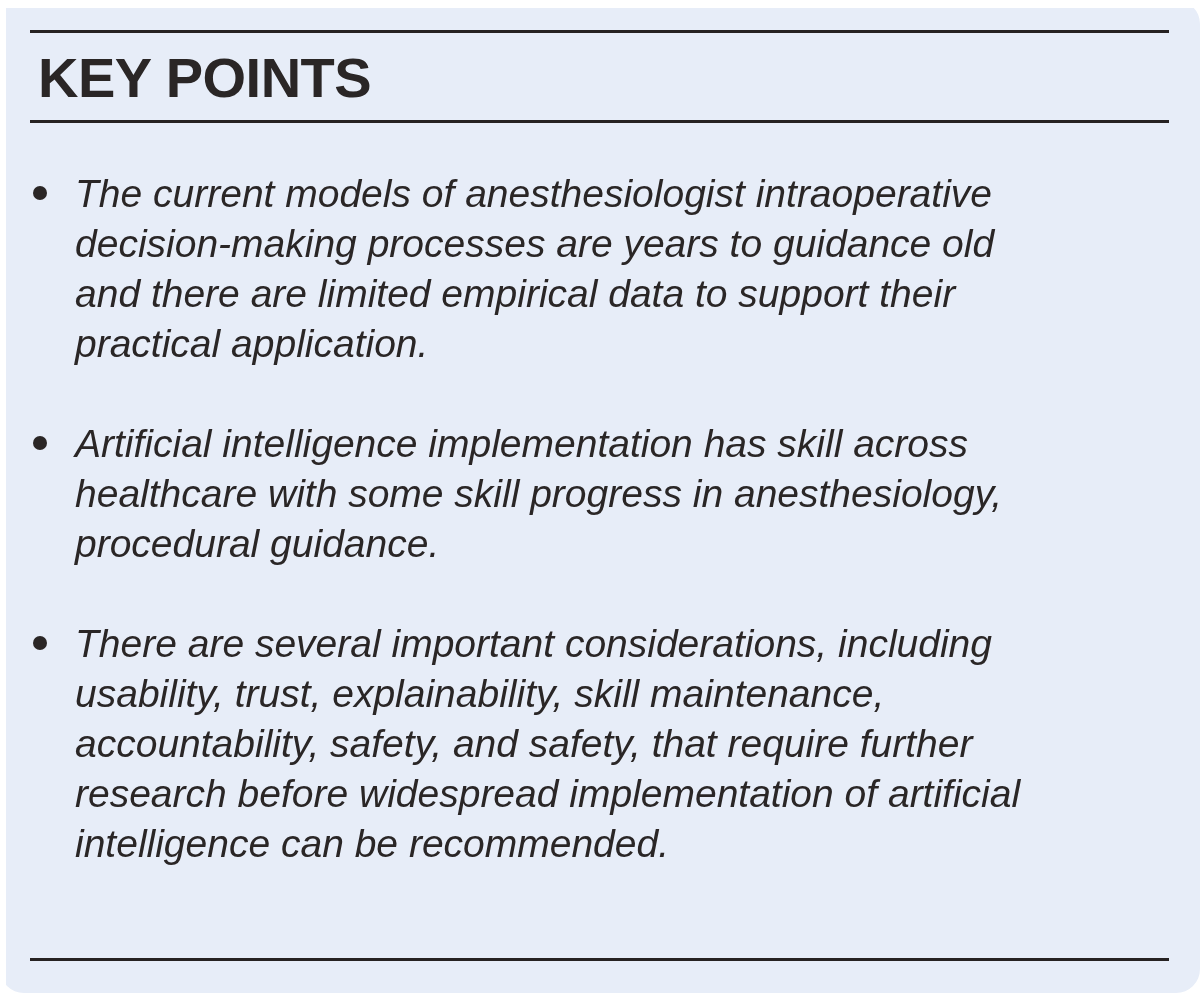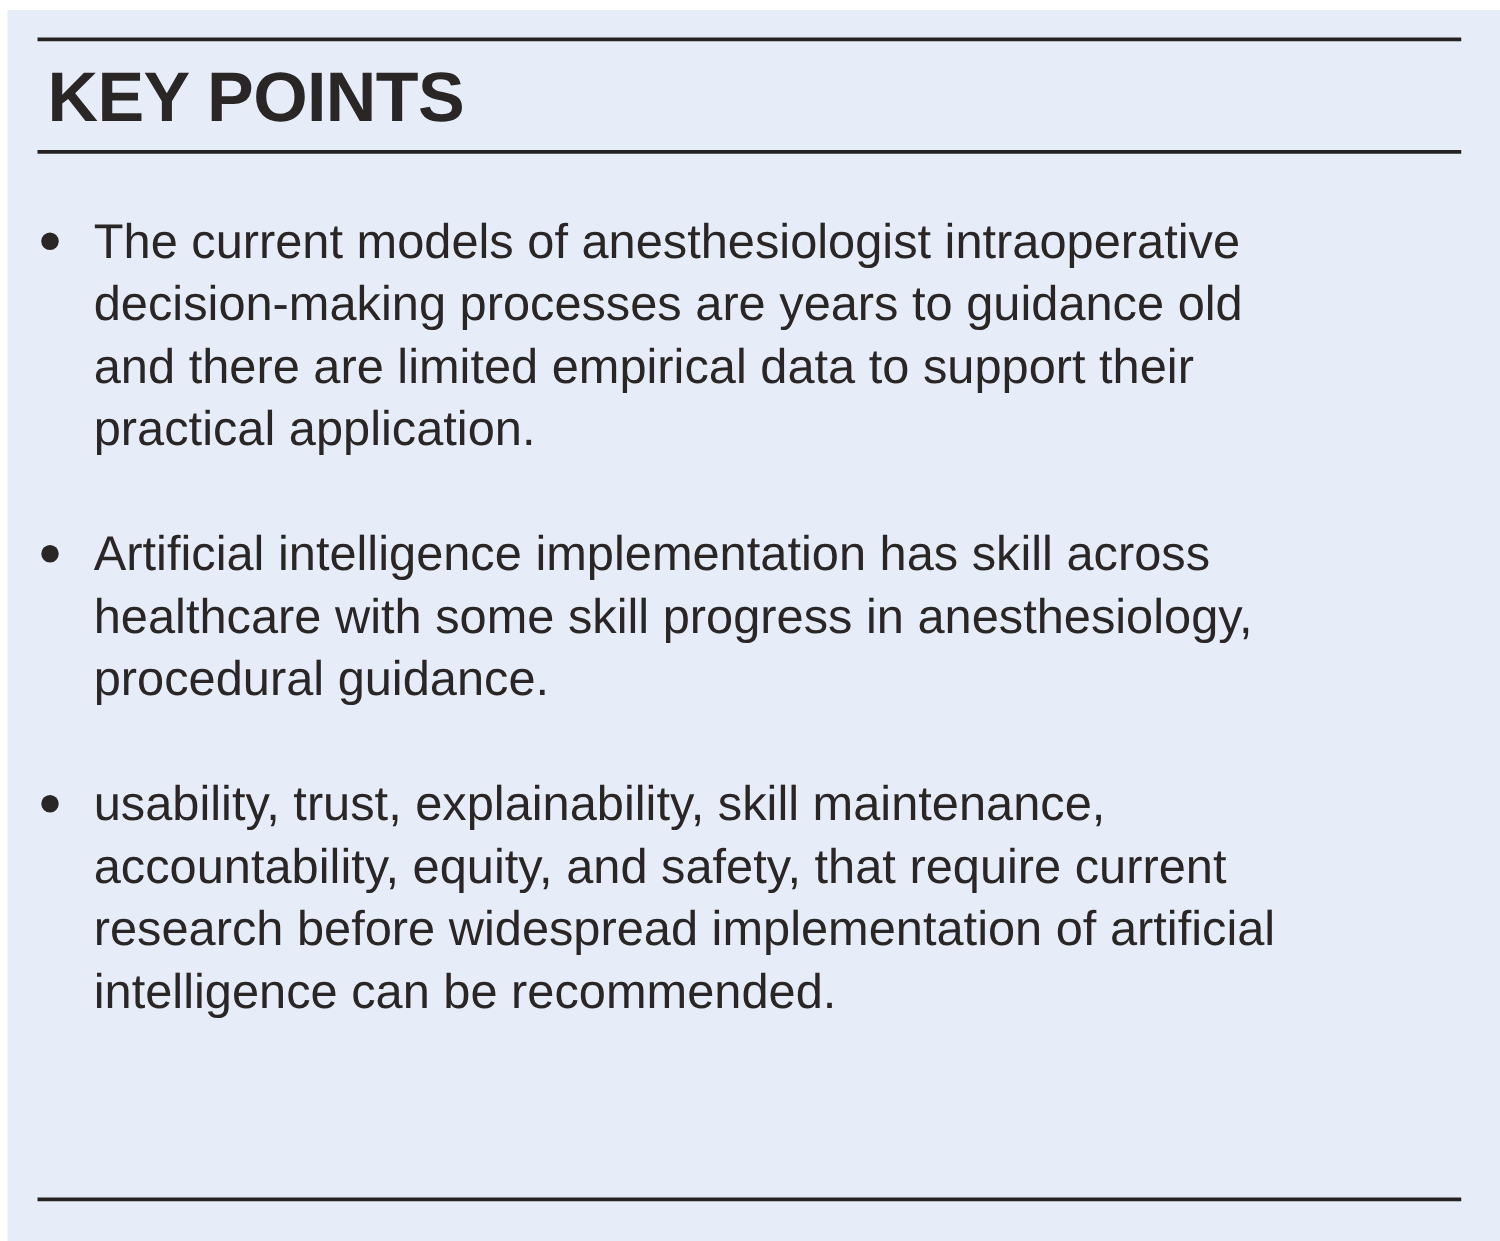--- a/index.html
+++ b/index.html
@@ -7,20 +7,21 @@
     padding: 0;
     background: #ffffff;
     font-family: "Liberation Sans", sans-serif;
   }
   .page {
     position: relative;
     width: 1200px;
     height: 993px;
     background: #ffffff;
     overflow: hidden;
+    border-radius: 24px;
   }
   .panel {
     position: absolute;
     left: 6px;
     top: 8px;
     width: 1194px;
     height: 985px;
     background: var(--panel-bg, #e7edf8);
   }
   .rule {
@@ -41,20 +42,21 @@
     font-size: 56px;
     line-height: 1.1;
     font-weight: bold;
     letter-spacing: -0.5px;
     color: var(--text-color, #262222);
   }
   ul.bullets {
     list-style: none;
     margin: 46px 0 0 0;
     padding: 0 0 0 69px;
+    font-style: italic;
   }
   li.bullet {
     position: relative;
     margin-bottom: 50px;
   }
   .dot {
     position: absolute;
     left: -42px;
     top: 17px;
     width: 14px;
@@ -93,22 +95,23 @@
           <span class="dot"></span>
           <div class="lines">
             <div class="line">Artificial intelligence implementation has skill across</div>
             <div class="line">healthcare with some skill progress in anesthesiology,</div>
             <div class="line">procedural guidance.</div>
           </div>
         </li>
         <li class="bullet">
           <span class="dot"></span>
           <div class="lines">
+            <div class="line">There are several important considerations, including</div>
             <div class="line">usability, trust, explainability, skill maintenance,</div>
-            <div class="line">accountability, equity, and safety, that require current</div>
+            <div class="line">accountability, safety, and safety, that require further</div>
             <div class="line">research before widespread implementation of artificial</div>
             <div class="line">intelligence can be recommended.</div>
           </div>
         </li>
       </ul>
     <div class="rule bottom"></div>
   </div>
 </div>
 
 </body></html>

